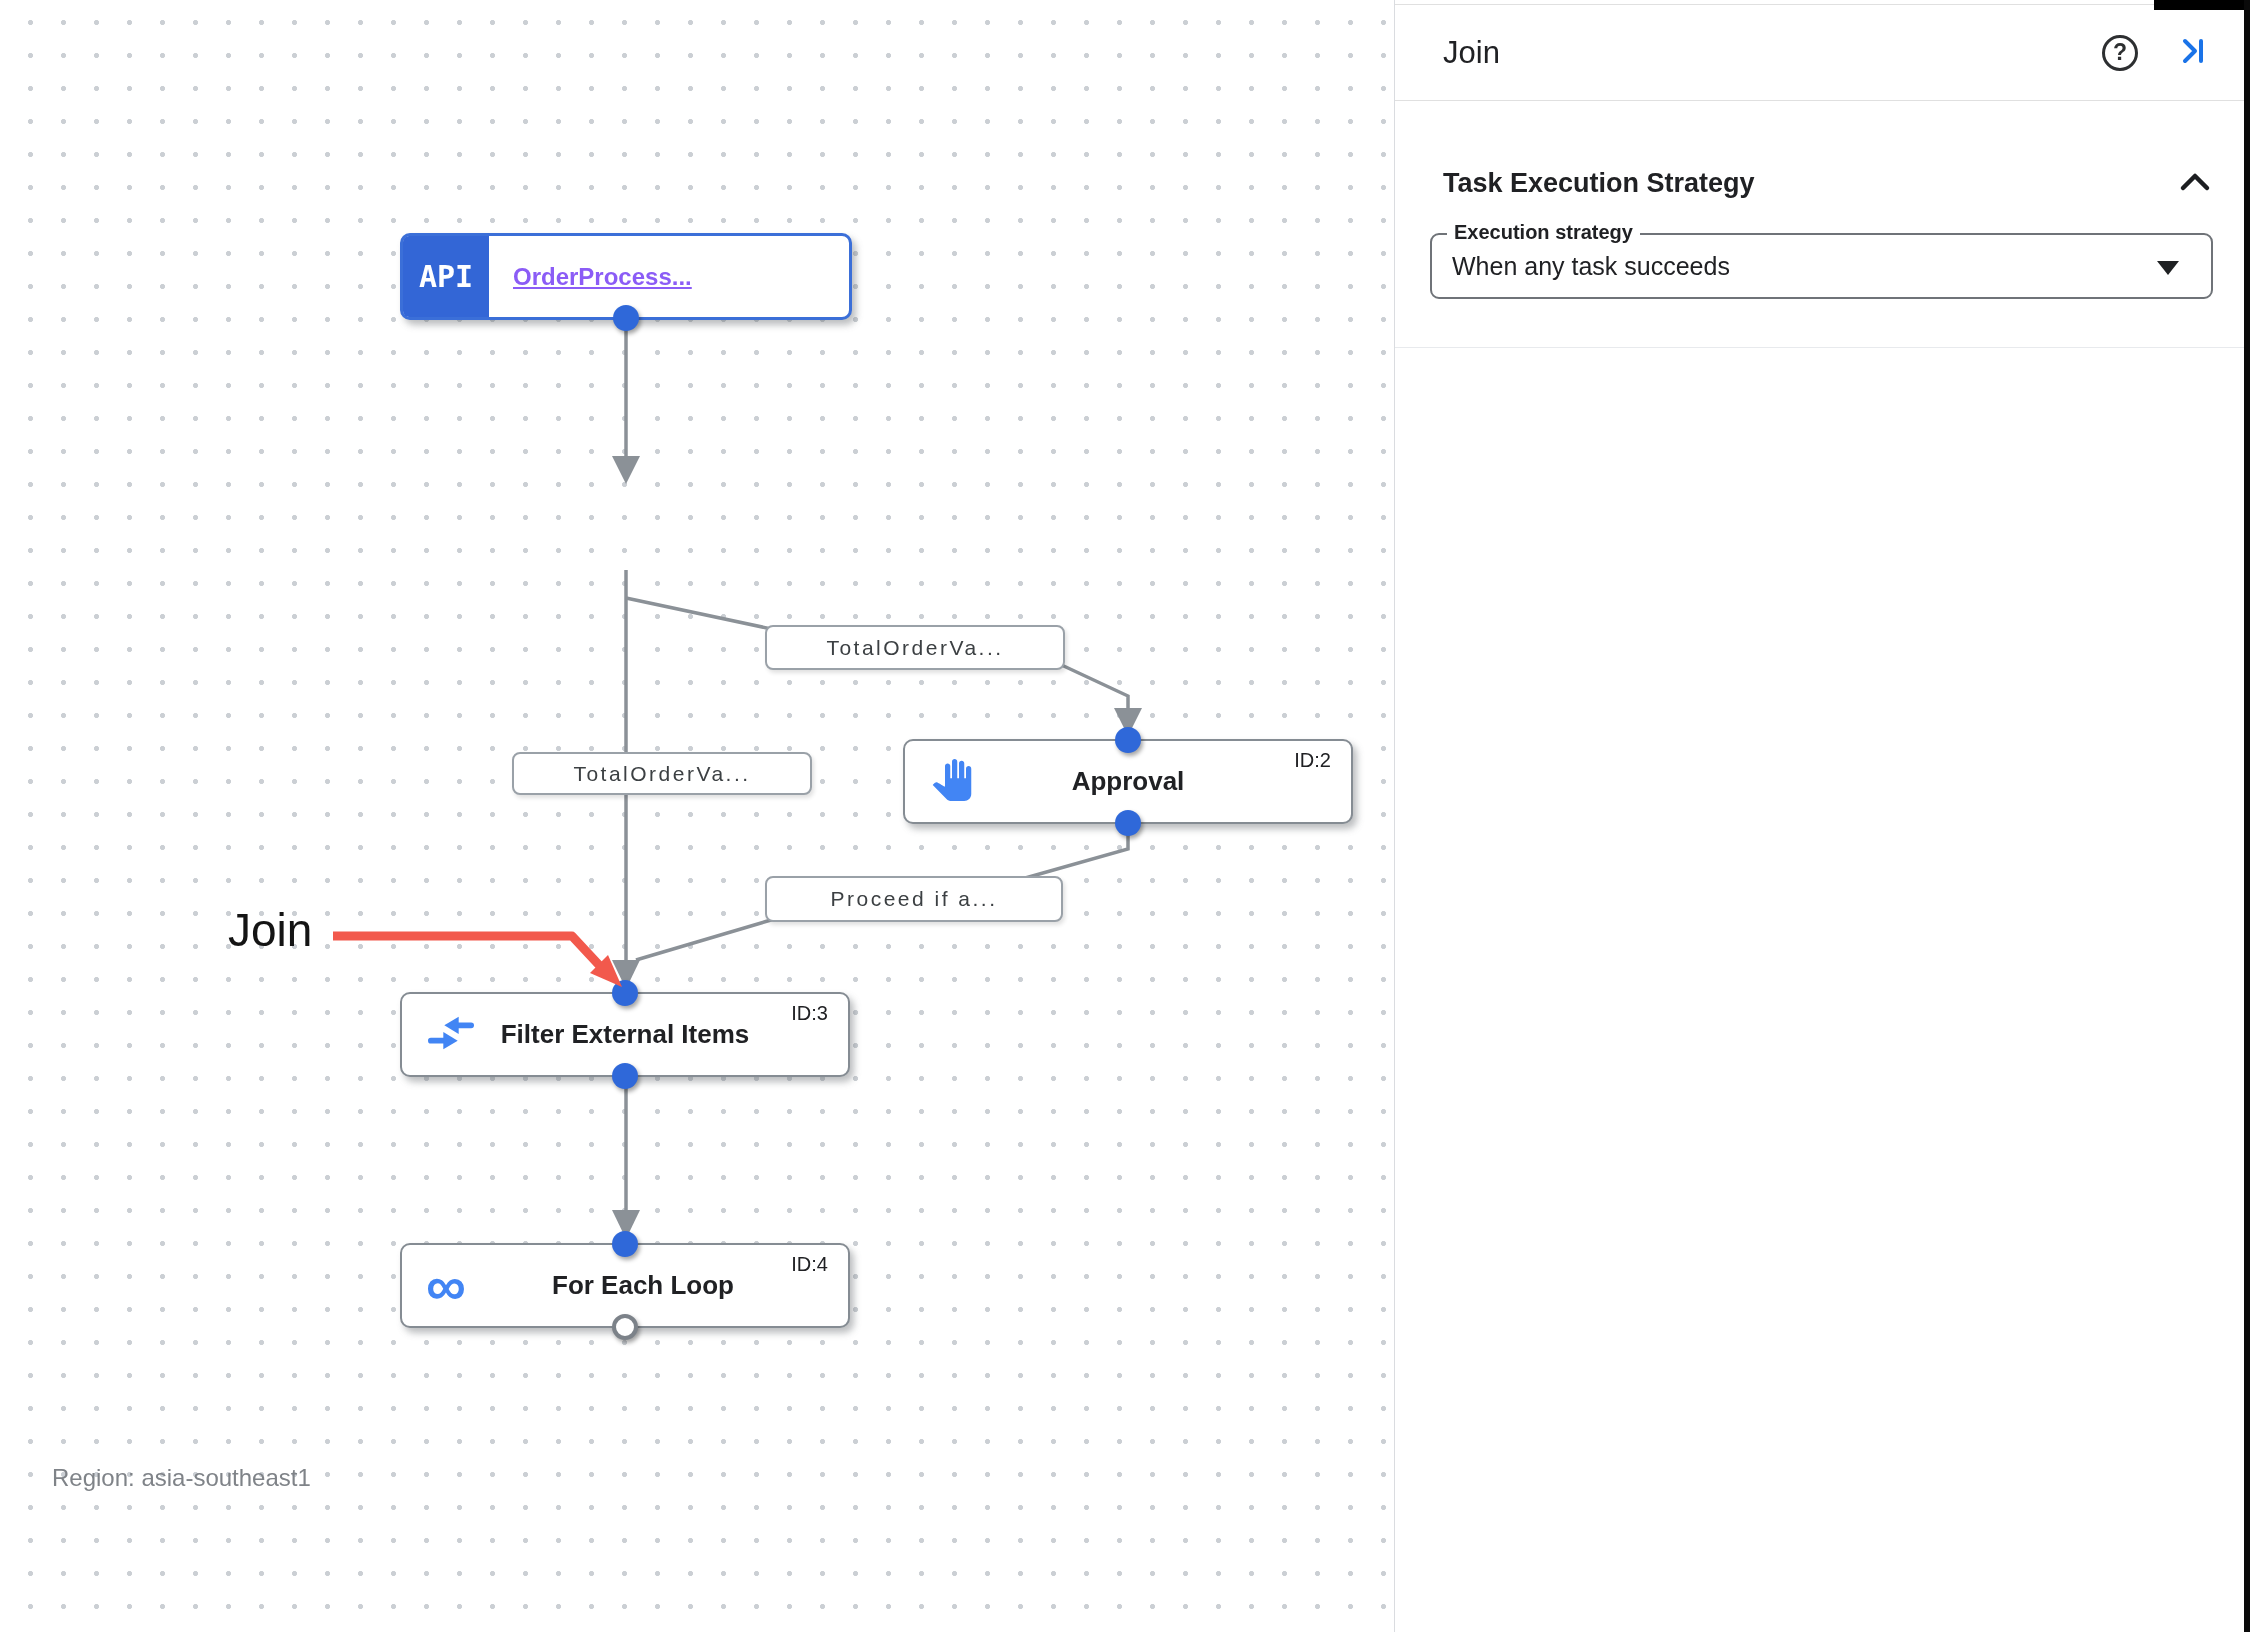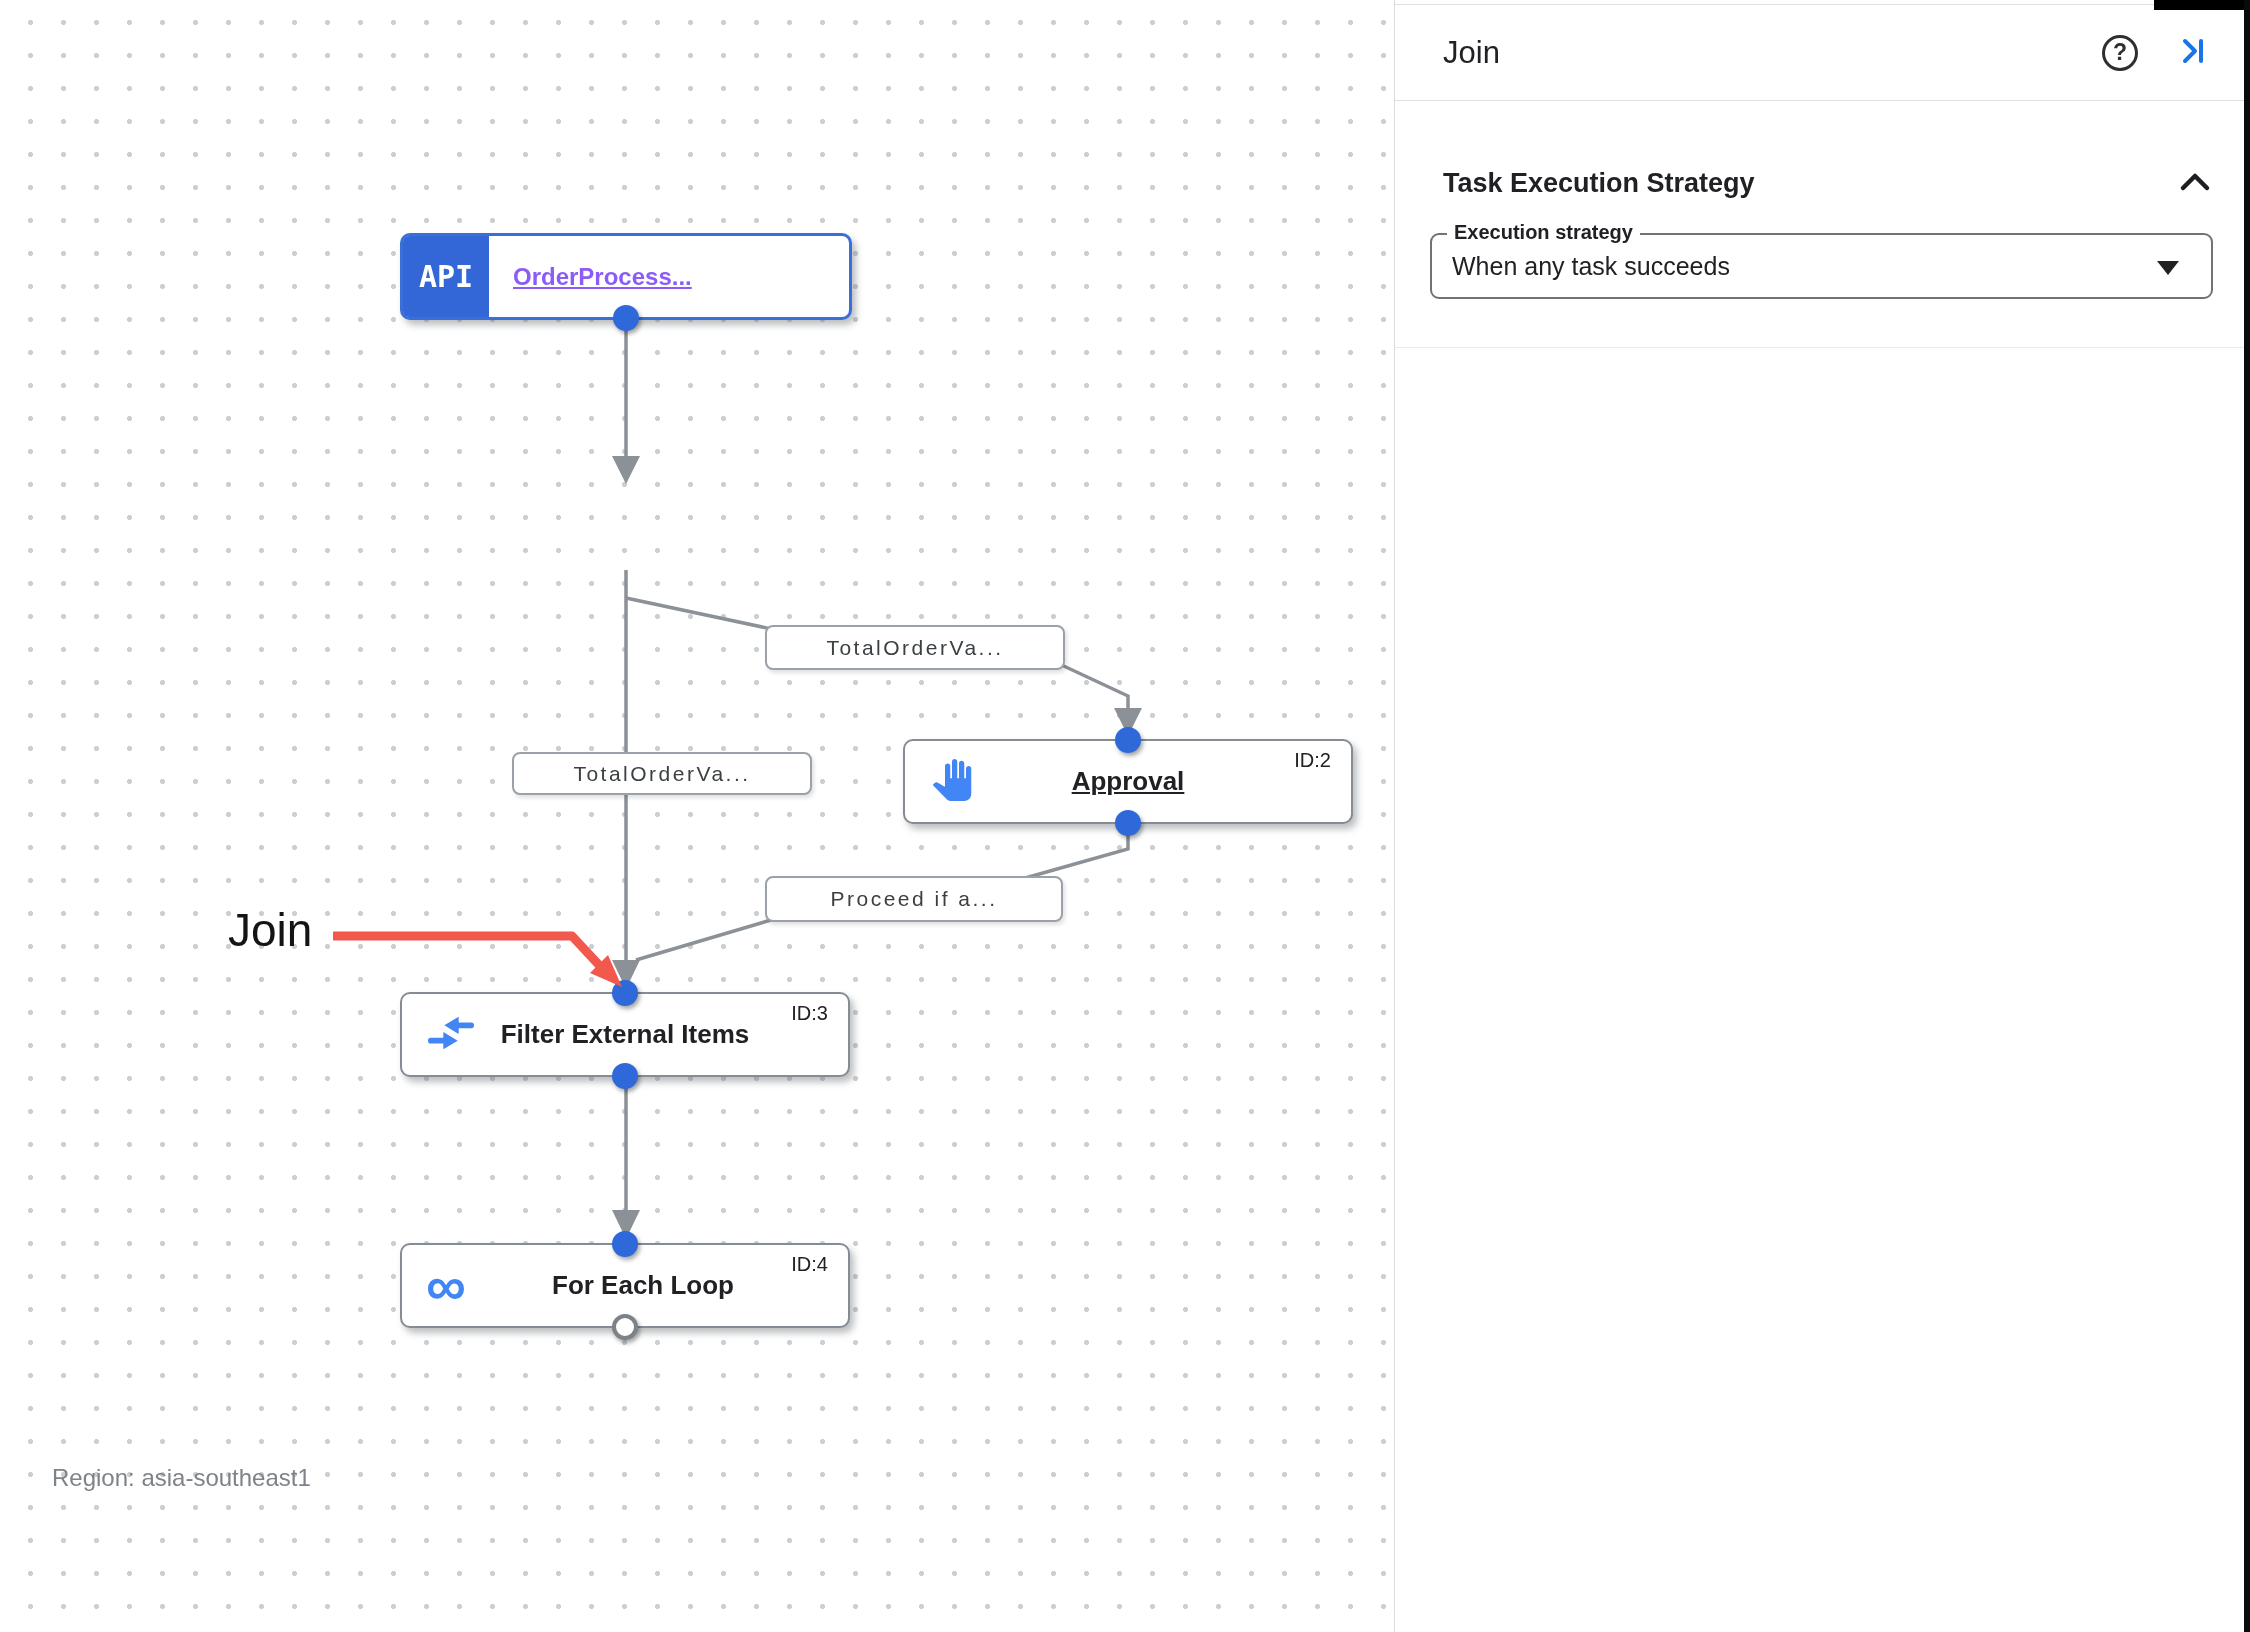--- a/index.html
+++ b/index.html
@@ -179,21 +179,21 @@
     <span class="port bottom"></span>
   </div>
 
 
   <div class="node" style="left:903px; top:739px; width:450px; height:85px;">
     <span class="node-icon">
       <svg width="42" height="42" viewBox="0 0 24 24">
         <path fill="#4285f4" d="M23 5.5V20c0 2.21-1.79 4-4 4h-7.3c-1.08 0-2.1-.43-2.85-1.19L1 14.83s1.26-1.23 1.3-1.25c.22-.19.49-.29.79-.29.22 0 .42.06.6.16.04.01 4.31 2.46 4.31 2.46V4c0-.83.67-1.5 1.5-1.5S11 3.17 11 4v7h1V1.5c0-.83.67-1.5 1.5-1.5S15 .67 15 1.5V11h1V2.5c0-.83.67-1.5 1.5-1.5s1.5.67 1.5 1.5V11h1V5.5c0-.83.67-1.5 1.5-1.5s1.5.67 1.5 1.5z"></path>
       </svg>
     </span>
-    <div class="node-title" style="line-height:81px;text-decoration:underline;">Approval</div>
+    <div class="node-title" style="line-height:81px;">Approval</div>
     <span class="id-label">ID:2</span>
     <span class="port top"></span>
     <span class="port bottom"></span>
   </div>
 
   <div class="node" style="left:400px; top:992px; width:450px; height:85px;">
     <span class="node-icon">
       <svg width="46" height="34" viewBox="0 0 48 34">
         <line x1="3" y1="25" x2="17" y2="25" stroke="#4285f4" stroke-width="6" stroke-linecap="round"></line>
         <polygon points="16,16 16,34 31,25" fill="#4285f4"></polygon>

